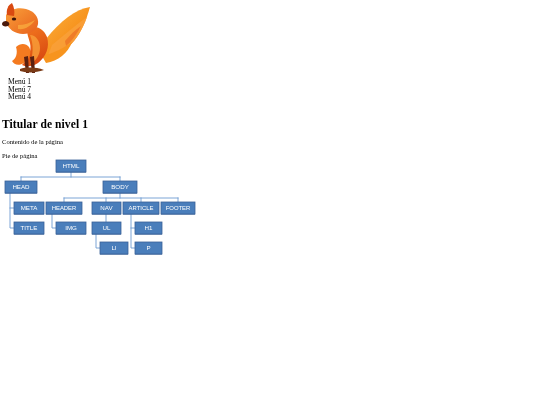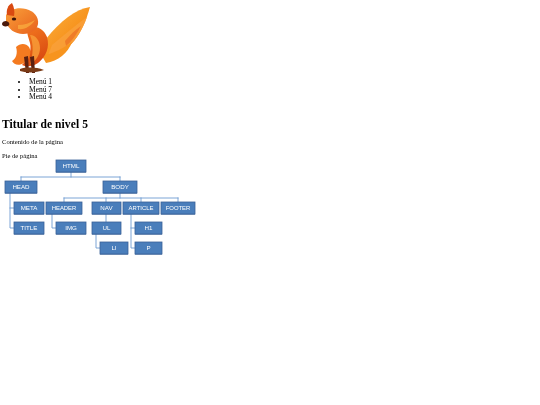--- a/index.html
+++ b/index.html
@@ -28,21 +28,21 @@
 
   
   #nav-menu {
     position: absolute;
     left: 0px;
     top: 78px;
     width: 300px;
   }
   #nav-menu ul {
     margin: 0;
-    padding: 0 0 0 29px;
+    padding: 0 0 0 8px;
     list-style: disc;
   }
   #nav-menu li {
     font-size: 7.5px;
     line-height: 7.6px;
     margin: 0;
     padding: 0;
   }
 
   
@@ -158,21 +158,21 @@
 </div>
 
 <nav id="nav-menu">
   <ul>
     <li><span>Menú 1</span></li>
     <li><span>Menú 7</span></li>
     <li><span>Menú 4</span></li>
   </ul>
 </nav>
 
-<h1 id="page-title">Titular de nivel 5</h1>
+<h1 id="page-title">Titular de nivel 1</h1>
 <p id="page-content">Contenido de la página</p>
 <p id="page-footer">Pie de página</p>
 
 <div id="diagram">
   <svg width="200" height="110" viewBox="0 155 200 110" xmlns="http://www.w3.org/2000/svg">
 
     <g>
 
       <path class="connector" d="M71 172 L71 177"></path>
       <path class="connector" d="M21 177 L120 177"></path>

